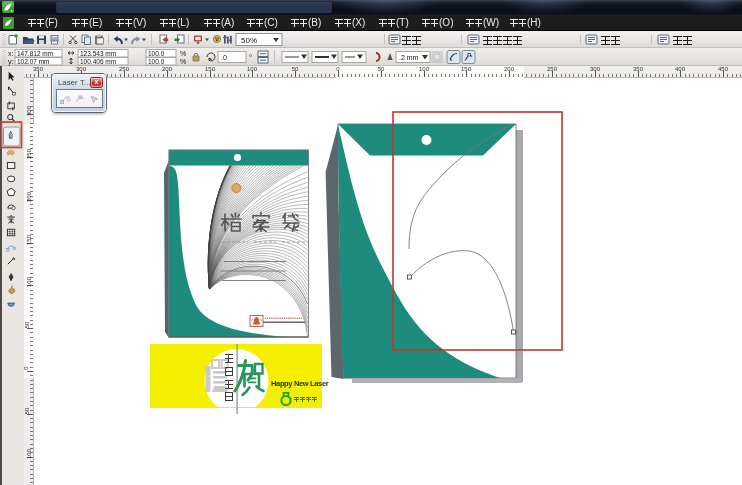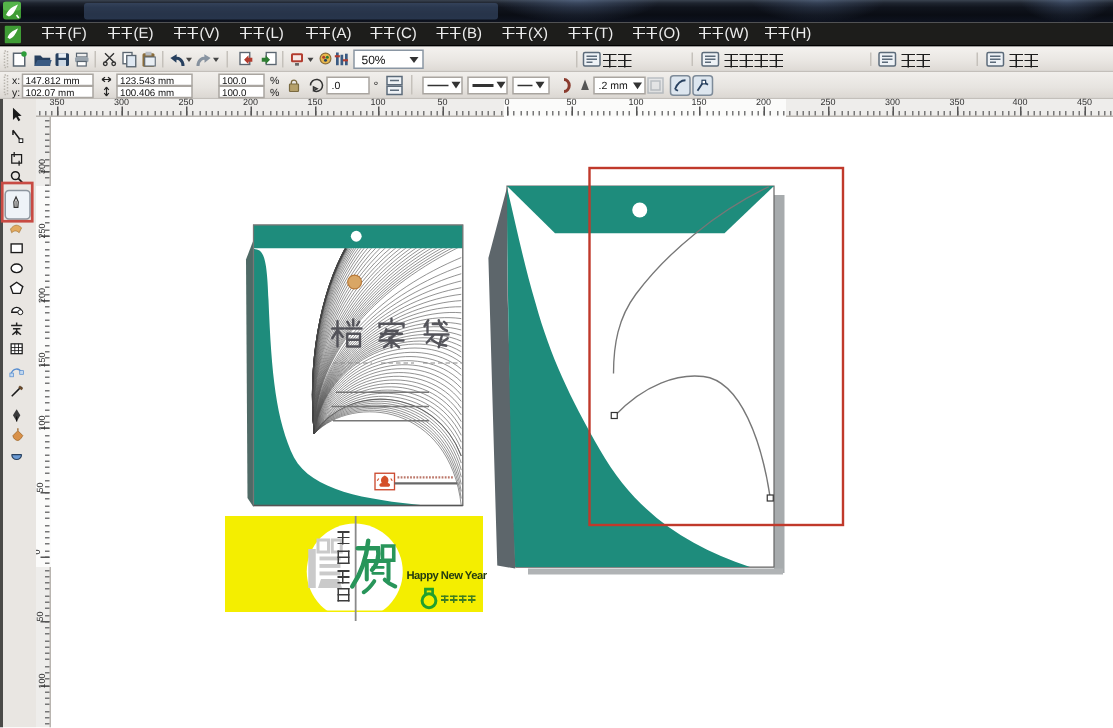--- a/index.html
+++ b/index.html
@@ -804,20 +804,34 @@
             <path d="M2,5 L6,1 L10,5 C10,5 8,9 6,9 C4,9 2,7 2,5 Z" fill="#d89048" stroke="#9a6020" stroke-width=".6"></path>
             <path d="M6,1 L6,-1" stroke="#9a6020"></path>
           </g>
           <g transform="translate(7,299.8) scale(0.82)">
             <path d="M1,4 h8 M1,4 a4,4 0 0 0 8,0" fill="#6a9ad4" stroke="#27405f" stroke-width=".9"></path>
           </g>
 <rect x="1.5" y="122" width="20" height="25.5" fill="none" stroke="#c84b43" stroke-width="1.8"></rect>
 </g>
 </svg>
 </div>
+<div class="win">
+      <span class="tt">Laser T...</span>
+      <span class="cls">x</span>
+<div class="body"><svg width="45" height="18">
+<g stroke="#b2b6bc" fill="none" stroke-width="1">
+<path d="M5,12 C7,8 10,6.5 12,6.5"></path>
+            <rect x="3.5" y="10.5" width="3" height="3" fill="#d4d8dd"></rect>
+            <circle cx="11.5" cy="9.5" r="1.6"></circle>
+<path d="M19,12 L23,7 l4,1.5"></path>
+            <rect x="22" y="6" width="2.6" height="2.6" fill="#d4d8dd"></rect>
+<path d="M34,6 l2.6,6.5 l1.4,-2.8 l2.8,-0.8 Z" fill="#d4d8dd"></path>
+</g>
+        </svg></div>
+    </div>
 
 <div style="position:absolute;left:224.5px;top:354px;line-height:0;color:#3c3c3c"><i class="z za s8v"></i></div>
 <div style="position:absolute;left:224.5px;top:366.5px;line-height:0;color:#3c3c3c"><i class="z zb s8v"></i></div>
 <div style="position:absolute;left:224.5px;top:379.5px;line-height:0;color:#3c3c3c"><i class="z za s8v"></i></div>
 <div style="position:absolute;left:224.5px;top:392px;line-height:0;color:#3c3c3c"><i class="z zb s8v"></i></div>
-<div style="position:absolute;left:271px;top:378.5px;color:#243c10;font-size:7.5px;font-weight:bold;letter-spacing:-0.35px;font-family:'Liberation Sans',sans-serif">Happy New Year</div>
+<div style="position:absolute;left:271px;top:378.5px;color:#243c10;font-size:7.5px;font-weight:bold;letter-spacing:-0.35px;font-family:'Liberation Sans',sans-serif">Happy New Laser</div>
 <div style="position:absolute;left:294px;top:397px;line-height:0;color:#3f7d20"><i class="z za s5"></i><i class="z za s5"></i><i class="z za s5"></i><i class="z za s5"></i></div>
 
 </div>
 </body></html>

